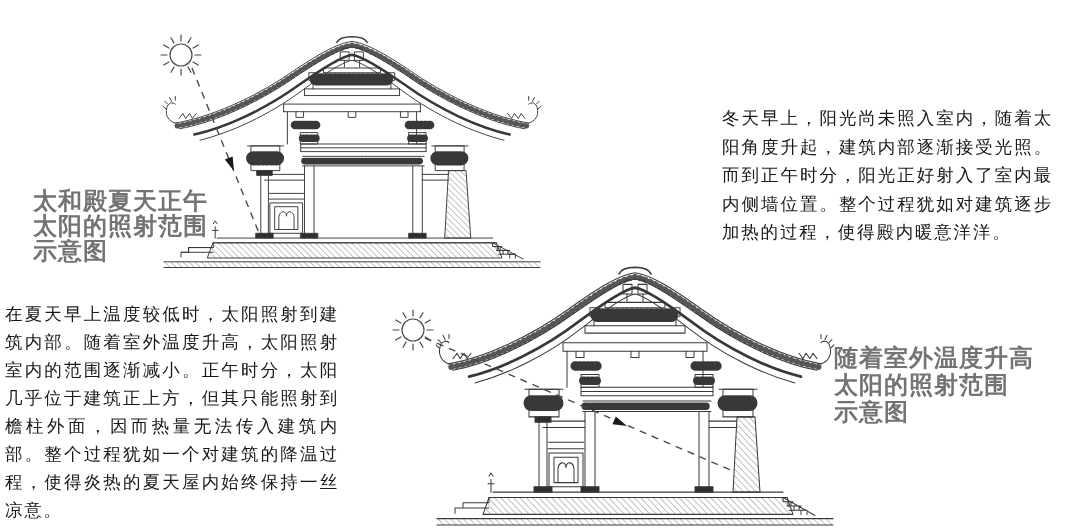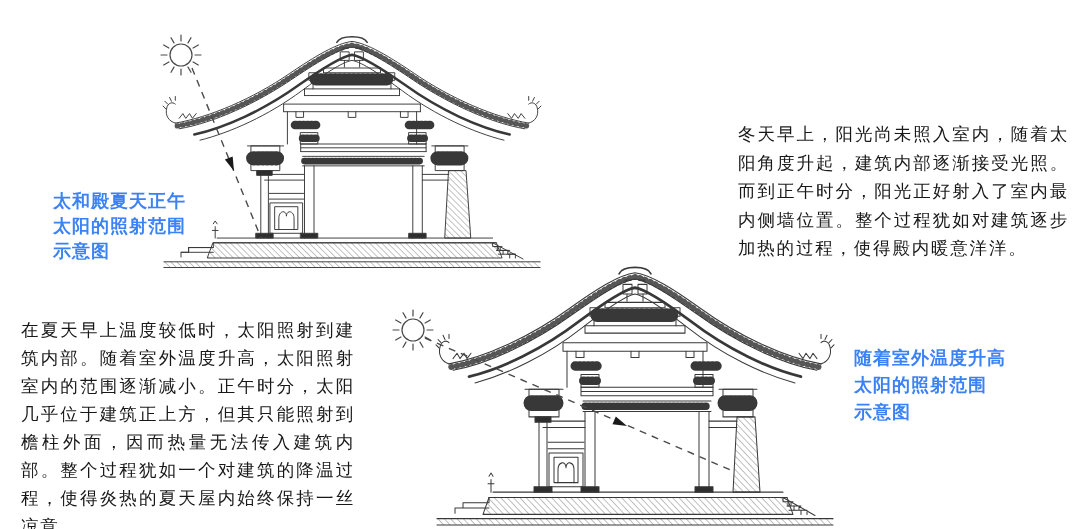--- a/index.html
+++ b/index.html
@@ -2,27 +2,27 @@
 <html><head>
 <meta charset="utf-8">
 <style>
   html,body{margin:0;padding:0;background:#ffffff;}
   .page{
     position:relative;width:1080px;height:529px;background:#ffffff;overflow:hidden;
     font-family:"Liberation Serif","DejaVu Serif",serif;color:#1b1b1b;
   }
   .diagram{position:absolute;}
   .caption{
-    position:absolute;font-weight:bold;font-size:18px;letter-spacing:1px;
-    color:#3b82f6;white-space:nowrap;margin-left:20px;
+    position:absolute;font-weight:bold;font-size:24px;letter-spacing:1px;
+    color:#737373;white-space:nowrap;
   }
   .caption-summer{left:33px;top:189px;line-height:25px;}
   .caption-winter{left:834px;top:345px;line-height:27px;}
   .body-text{
-    position:absolute;margin:16px;font-size:17.5px;line-height:28px;letter-spacing:1.8px;
+    position:absolute;margin:0;font-size:17.5px;line-height:28px;letter-spacing:1.8px;
     text-align:justify;color:#181818;
   }
   .body-summer{left:5px;top:300px;width:334px;}
   .body-winter{left:722px;top:104px;width:331px;line-height:28.5px;}
   svg{display:block;}
 </style>
 </head>
 <body>
 
 <div class="page">

